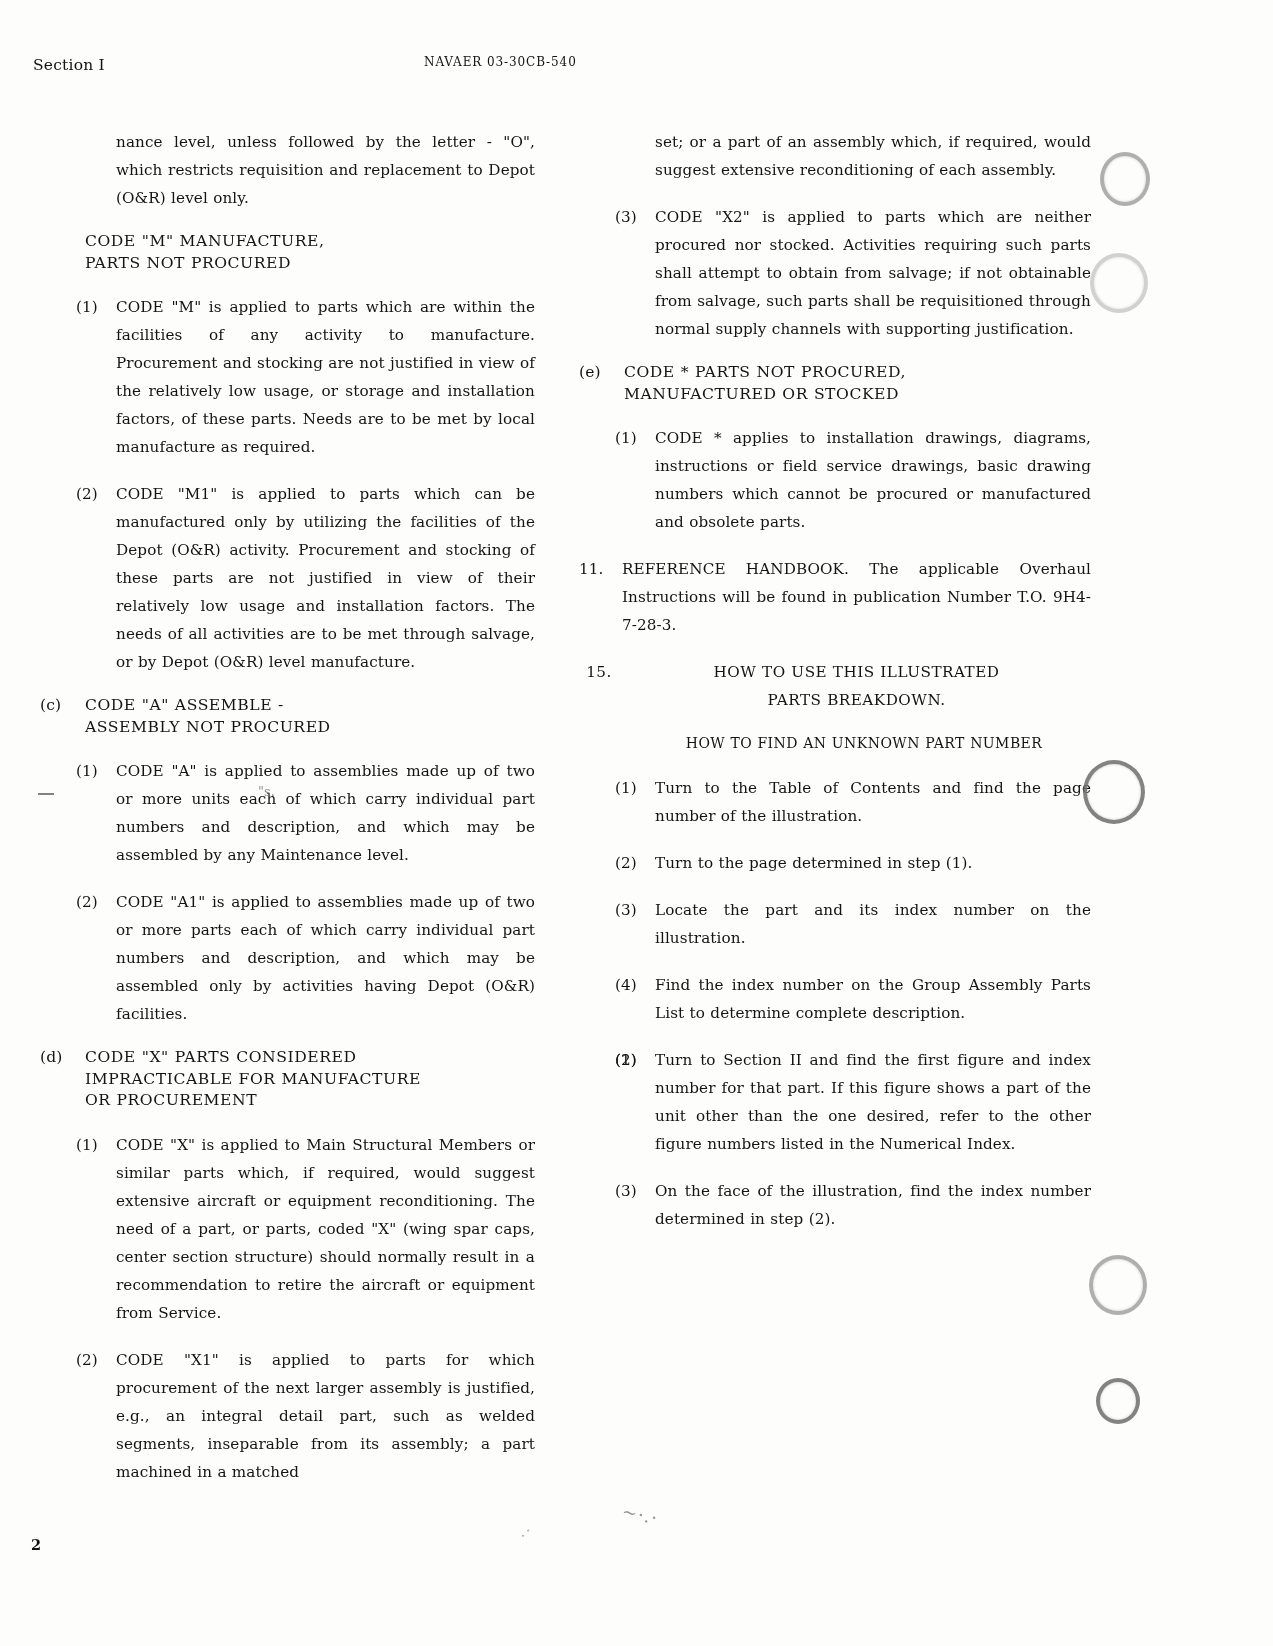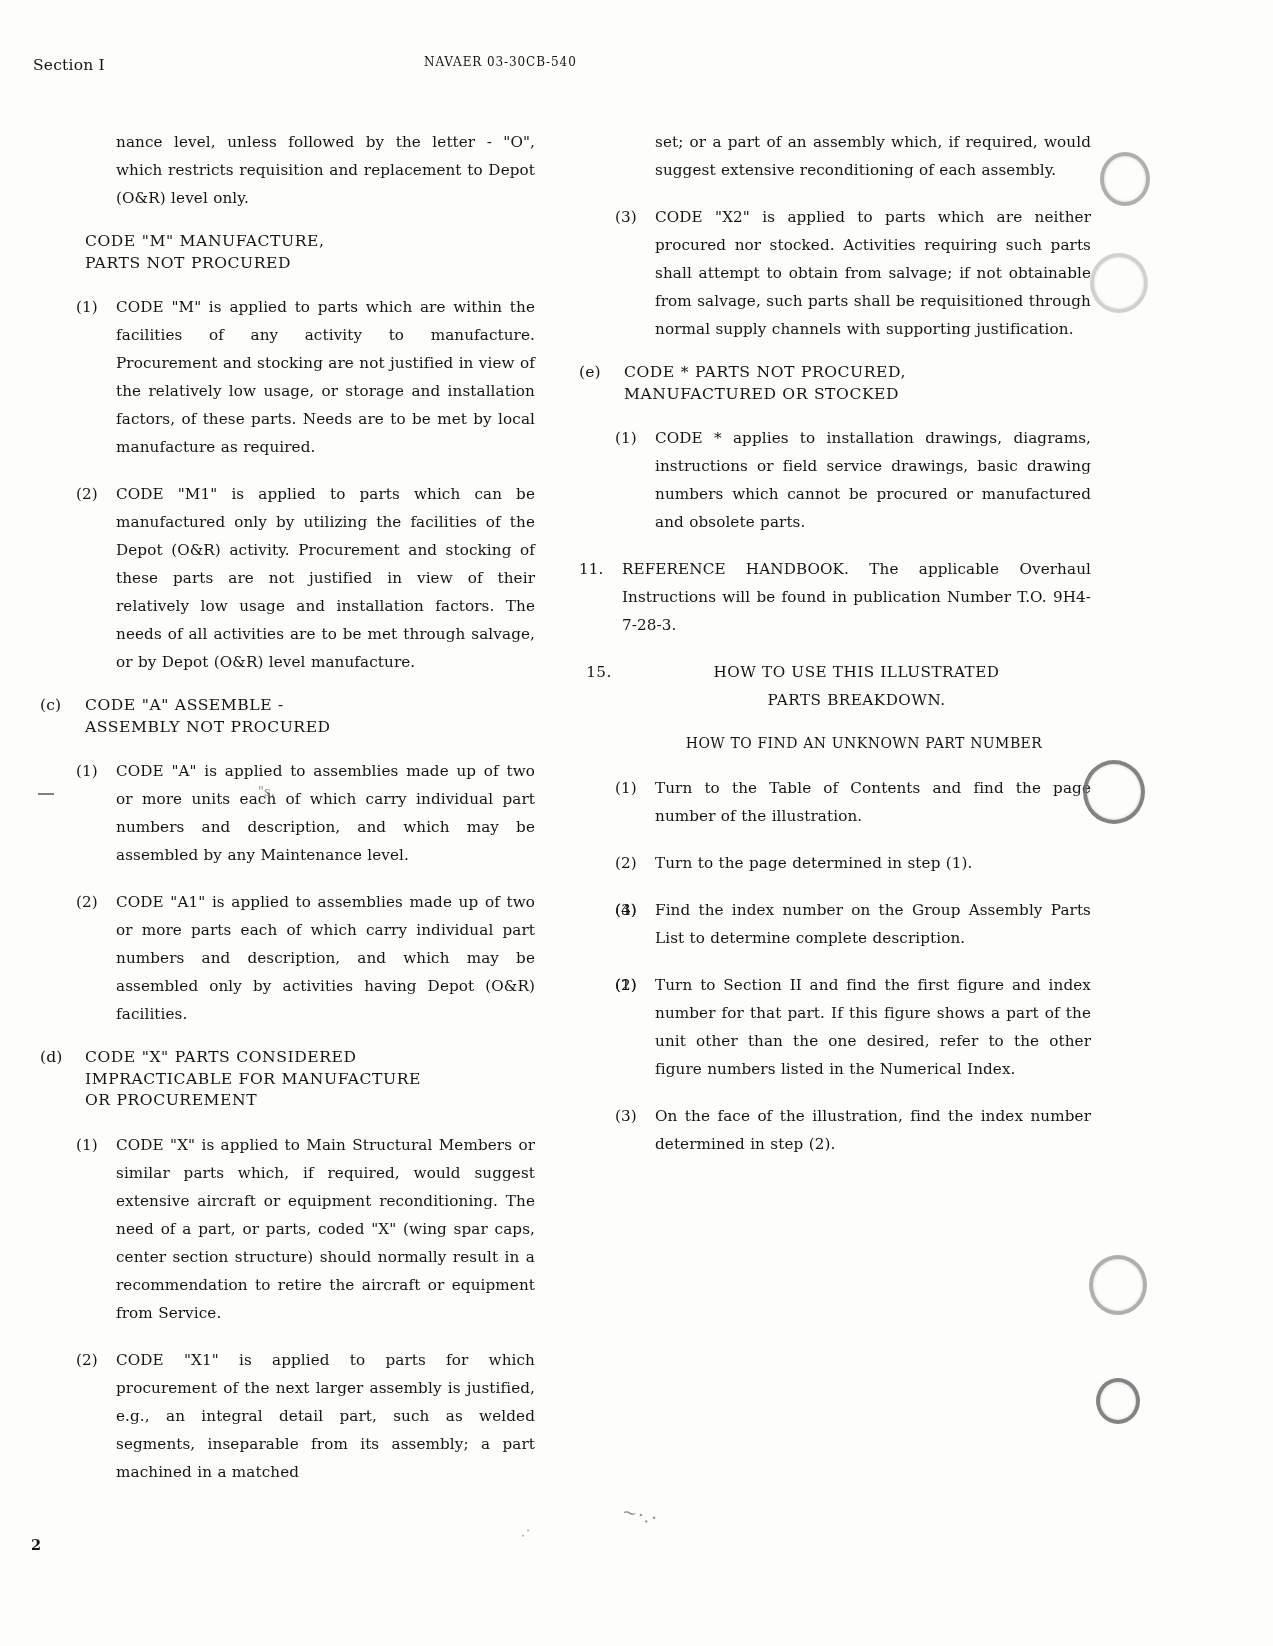--- a/index.html
+++ b/index.html
@@ -212,21 +212,21 @@
         <div class="blk item"><span class="marker">(3)</span><span>CODE "X2" is applied to parts which are neither procured nor stocked. Activities requiring such parts shall attempt to obtain from salvage; if not obtainable from salvage, such parts shall be requisitioned through normal supply channels with supporting justification.</span></div>
         <div class="blk heading lettered"><span class="marker">(e)</span><span>CODE * PARTS NOT PROCURED,
 MANUFACTURED OR STOCKED</span></div>
         <div class="blk item"><span class="marker">(1)</span><span>CODE *  applies to installation drawings, diagrams, instructions or field service drawings, basic drawing numbers which cannot be procured or manufactured and obsolete parts.</span></div>
         <div class="blk section-para"><span class="marker">11.</span><span>REFERENCE HANDBOOK. The applicable Overhaul Instructions will be found in publication Number T.O. 9H4-7-28-3.</span></div>
         <div class="blk section-para caps"><span class="marker">15.</span><span>HOW TO USE THIS ILLUSTRATED
 PARTS BREAKDOWN.</span></div>
         <div class="blk subhead">HOW TO FIND AN UNKNOWN PART NUMBER</div>
         <div class="blk item"><span class="marker">(1)</span><span>Turn to the Table of Contents and find the page number of the illustration.</span></div>
         <div class="blk item"><span class="marker">(2)</span><span>Turn to the page determined in step (1).</span></div>
-        <div class="blk item"><span class="marker">(3)</span></div>
+        <div class="blk item"><span class="marker">(3)</span><span>Locate the part and its index number on the illustration.</span></div>
         <div class="blk item"><span class="marker">(4)</span><span>Find the index number on the Group Assembly Parts List to determine complete description.</span></div>
         <div class="blk item"><span class="marker">(1)</span></div>
         <div class="blk item"><span class="marker">(2)</span><span>Turn to Section II and find the first figure and index number for that part. If this figure shows a part of the unit other than the one desired, refer to the other figure numbers listed in the Numerical Index.</span></div>
         <div class="blk item"><span class="marker">(3)</span><span>On the face of the illustration, find the index number determined in step (2).</span></div>
       </div>
   </div>
 
   <div class="ring" style="left:1100px; top:152px;  width:42px; height:46px;"></div>
   <div class="ring soft" style="left:1090px; top:253px;  width:50px; height:52px;"></div>
   <div class="ring dark" style="left:1083px; top:760px;  width:54px; height:56px;"></div>

